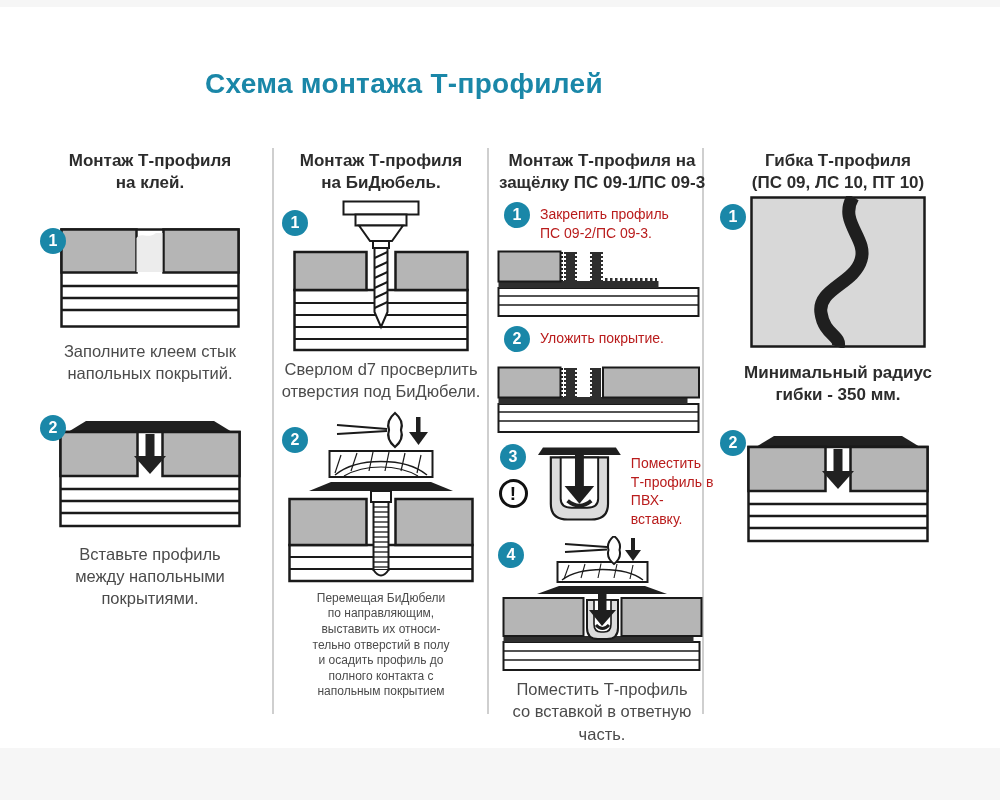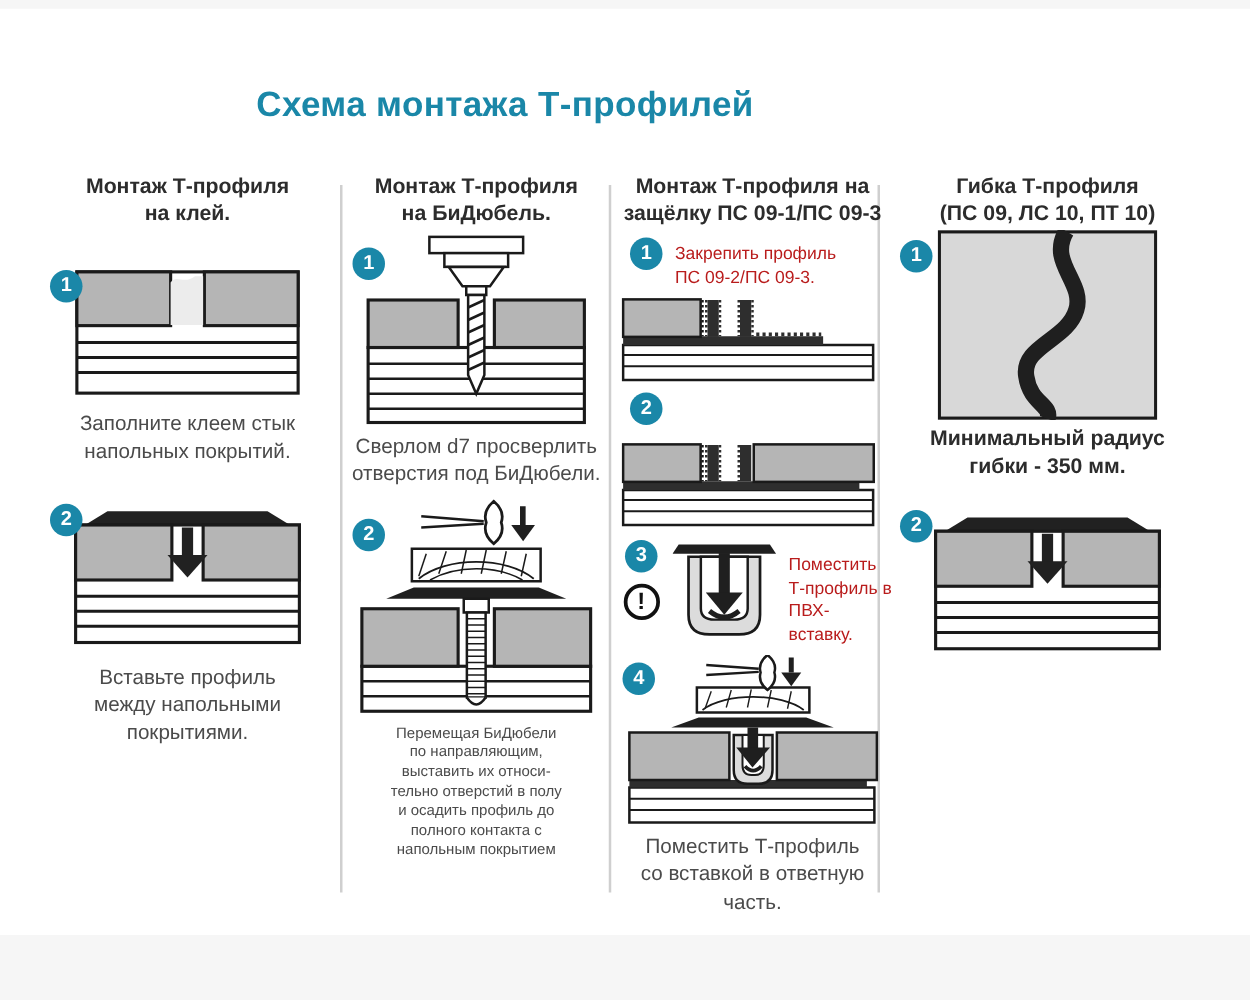--- a/index.html
+++ b/index.html
@@ -8,21 +8,21 @@
     background:#ffffff;font-family:"Liberation Sans",sans-serif;
   }
   .edge-top{position:absolute;top:0;left:0;width:1000px;height:7px;background:#f6f6f6;}
   .edge-bottom{position:absolute;top:748px;left:0;width:1000px;height:52px;background:#f6f6f6;}
   .title{
     position:absolute;top:68px;left:0;width:808px;text-align:center;
     font-size:28px;font-weight:bold;color:#1a87a8;letter-spacing:.3px;
   }
   .divider{position:absolute;top:148px;height:566px;width:2px;background:#cfcfcf;}
   #div-1{left:272px;} #div-2{left:487px;} #div-3{left:702px;}
-  .col{position:absolute;top:138px;}
+  .col{position:absolute;top:150px;}
   #col-glue{left:30px;width:240px;}
   #col-bidubel{left:276px;width:210px;}
   #col-latch{left:490px;width:224px;}
   #col-bend{left:706px;width:264px;}
   .hdr{
     font-weight:bold;font-size:17px;line-height:1.3;color:#2c2c2c;
     text-align:center;white-space:pre-line;
   }
   .cap{
     font-size:16.5px;color:#4b4b4b;line-height:1.35;text-align:center;white-space:pre-line;
@@ -214,20 +214,21 @@
     <rect x="69" y="2" width="9" height="29.5" fill="#2e2e2e"></rect>
     <line x1="68" y1="2" x2="68" y2="31" stroke="#2e2e2e" stroke-width="2" stroke-dasharray="2,2"></line>
     <line x1="79" y1="2" x2="79" y2="31" stroke="#2e2e2e" stroke-width="2" stroke-dasharray="2,2"></line>
     <rect x="95" y="2" width="9" height="29.5" fill="#2e2e2e"></rect>
     <line x1="94" y1="2" x2="94" y2="31" stroke="#2e2e2e" stroke-width="2" stroke-dasharray="2,2"></line>
     <line x1="105" y1="2" x2="105" y2="31" stroke="#2e2e2e" stroke-width="2" stroke-dasharray="2,2"></line>
   </svg>
 
   <div class="row" style="margin-top:8px;">
     <div class="badge" style="margin-left:14px;">2</div>
+    <div class="rowtext">Уложить покрытие.</div>
   </div>
   <svg class="dia" style="margin-top:8px;" width="210" height="74" viewBox="0 0 210 74">
     <rect x="1.5" y="44" width="200" height="28" fill="#ffffff" stroke="#1a1a1a" stroke-width="2"></rect>
     <line x1="1.5" y1="52" x2="201.5" y2="52" stroke="#1a1a1a" stroke-width="1.6"></line>
     <line x1="1.5" y1="61" x2="201.5" y2="61" stroke="#1a1a1a" stroke-width="1.6"></line>
     <rect x="1.5" y="37" width="189" height="7" fill="#2e2e2e"></rect>
     <rect x="1.5" y="7.5" width="62" height="30" fill="#b5b5b5" stroke="#1a1a1a" stroke-width="2"></rect>
     <line x1="65" y1="8" x2="65" y2="37" stroke="#1a1a1a" stroke-width="2" stroke-dasharray="2,2"></line>
     <rect x="69" y="8" width="9" height="29" fill="#2e2e2e"></rect>
     <line x1="68" y1="8" x2="68" y2="37" stroke="#2e2e2e" stroke-width="2" stroke-dasharray="2,2"></line>
@@ -302,21 +303,21 @@
 (ПС 09, ЛС 10, ПТ 10)</div>
 
   <div class="step" style="margin-top:2px;">
     <div class="badge" style="left:14px;top:8px;">1</div>
     <svg class="dia" width="176" height="152" viewBox="0 0 176 152">
       <rect x="1.5" y="1.5" width="173" height="149" fill="#d8d8d8" stroke="#1a1a1a" stroke-width="2.5"></rect>
       <path d="M103 1 C88 26 118 42 111 64 C104 88 67 93 71 117 C74 139 92 140 88 151" fill="none" stroke="#1f1f1f" stroke-width="13"></path>
     </svg>
   </div>
 
-  <div class="bold-note" style="margin-top:4px;text-align:center;">Минимальный радиус
+  <div class="bold-note" style="margin-top:14px;text-align:center;">Минимальный радиус
 гибки - 350 мм.</div>
 
   <div class="step" style="margin-top:6px;">
     <div class="badge" style="left:14px;top:0;">2</div>
     <svg class="dia" style="margin-top:24px;" width="200" height="118" viewBox="0 0 200 118">
       <path d="M36 6 L164 6 L182 17 L18 17 Z" fill="#212121"></path>
       <rect x="10.5" y="17" width="179" height="94" fill="#ffffff" stroke="#1a1a1a" stroke-width="2.5"></rect>
       <rect x="10.5" y="17" width="77" height="44" fill="#b5b5b5" stroke="#1a1a1a" stroke-width="2.5"></rect>
       <rect x="112.5" y="17" width="77" height="44" fill="#b5b5b5" stroke="#1a1a1a" stroke-width="2.5"></rect>
       <line x1="10.5" y1="74" x2="189.5" y2="74" stroke="#1a1a1a" stroke-width="2.5"></line>

